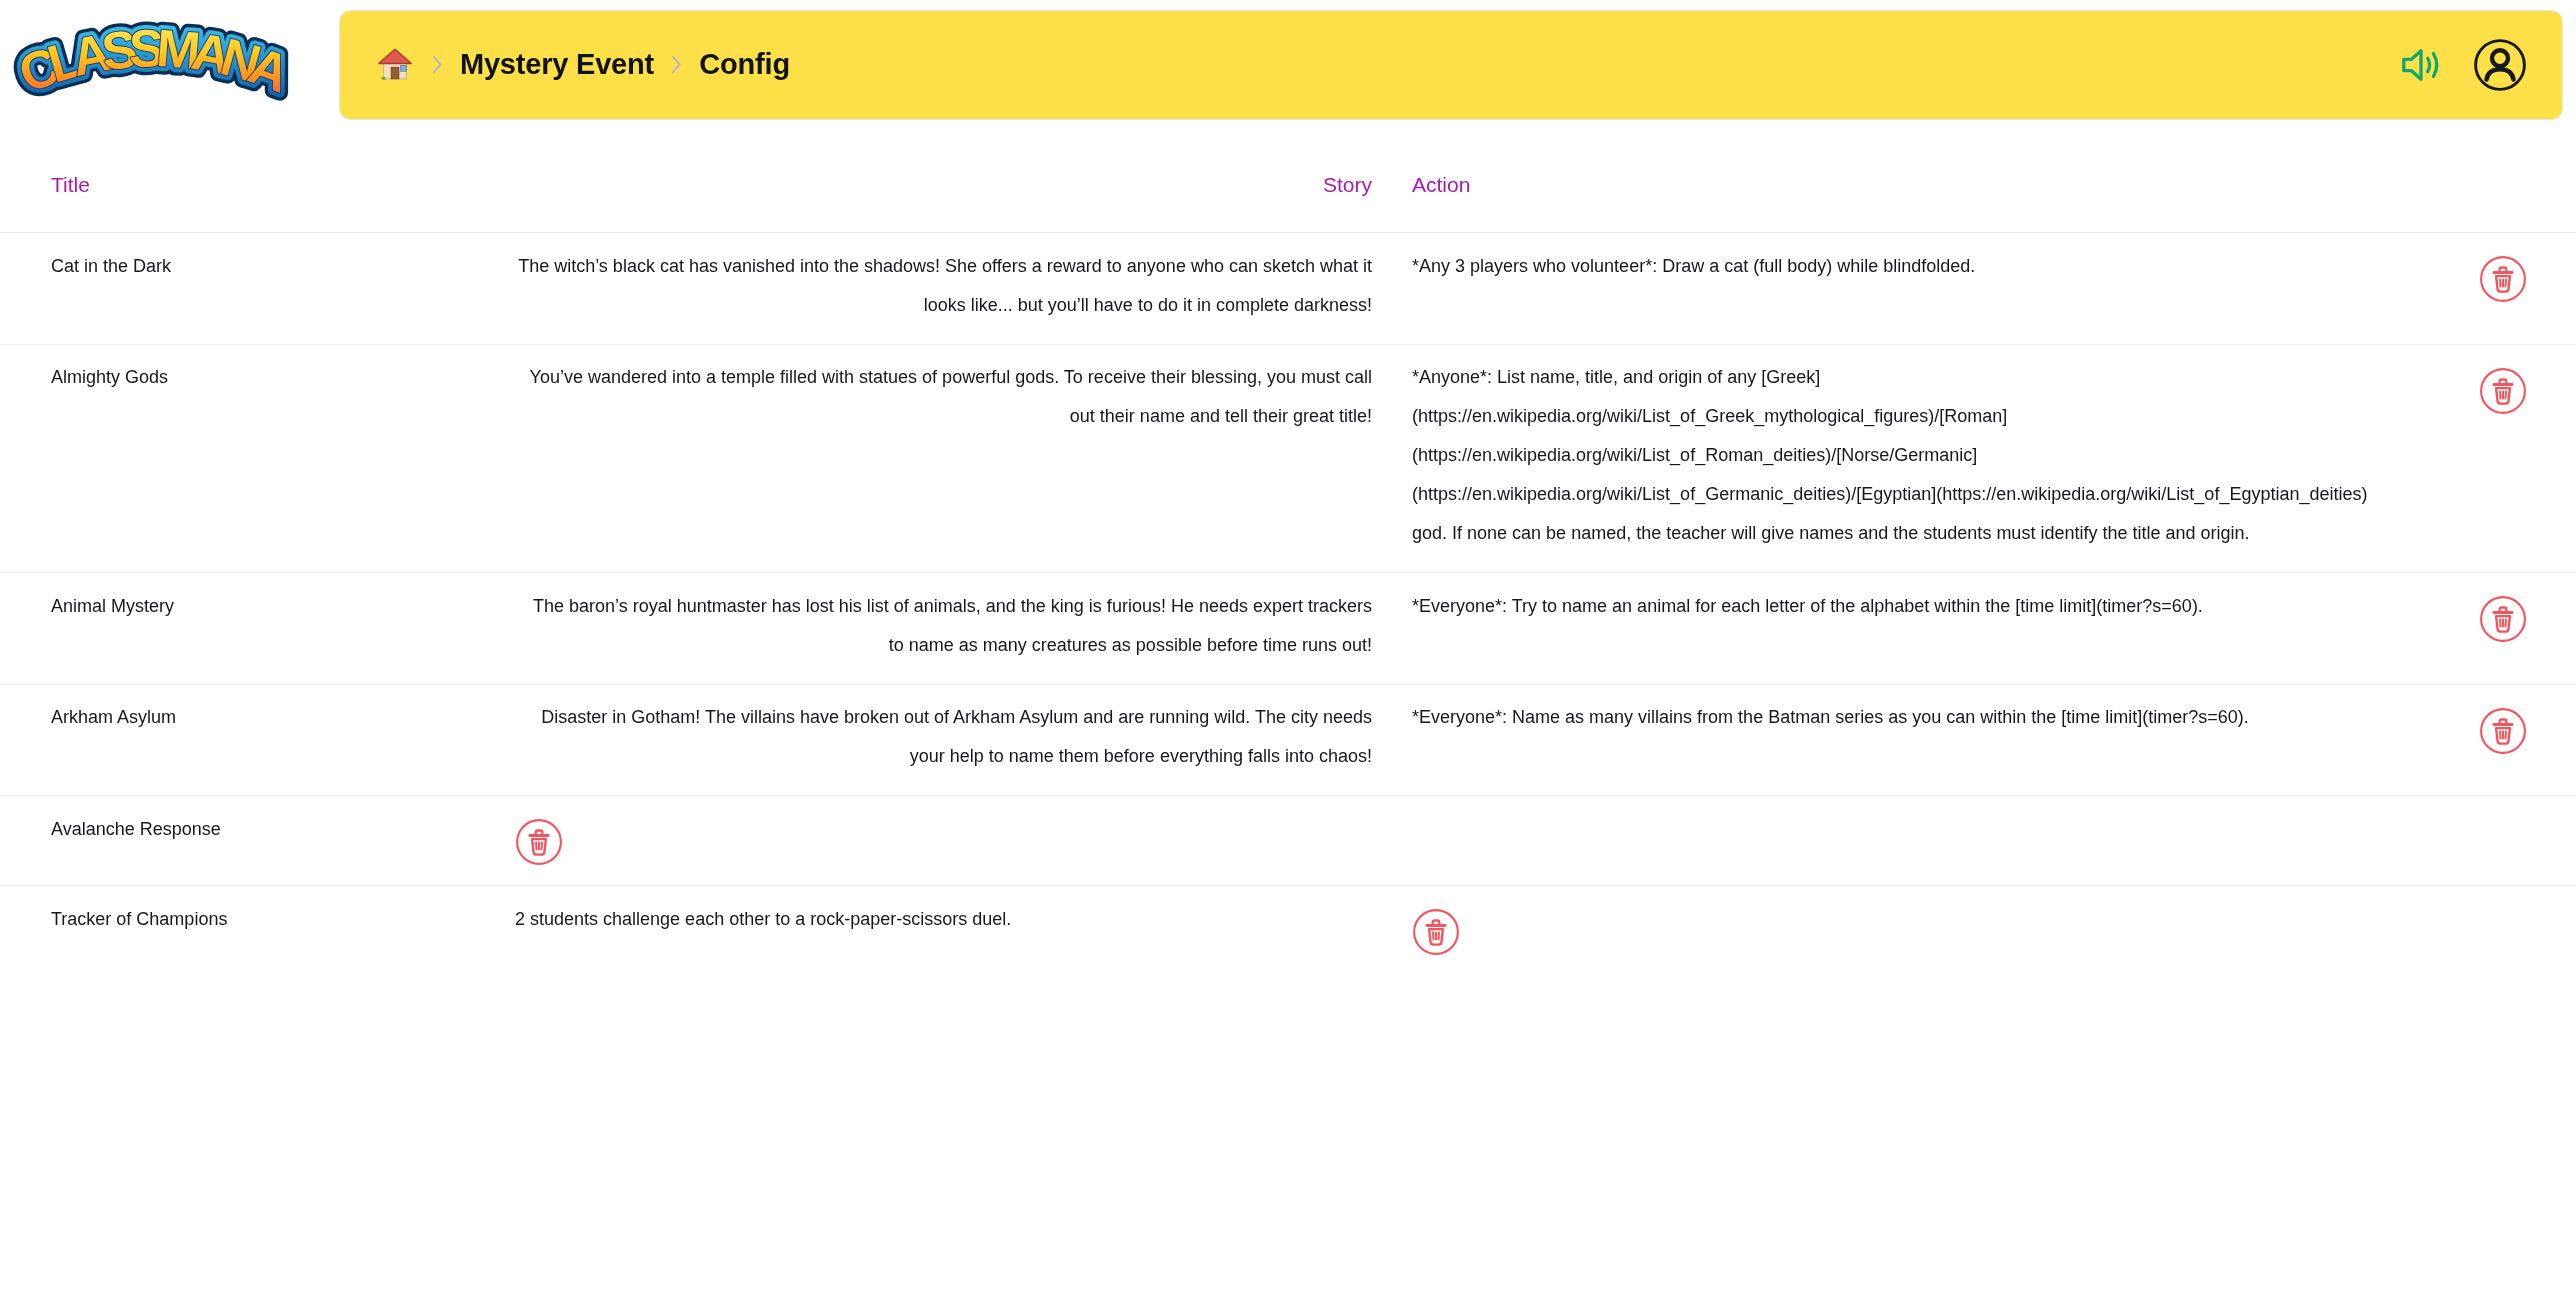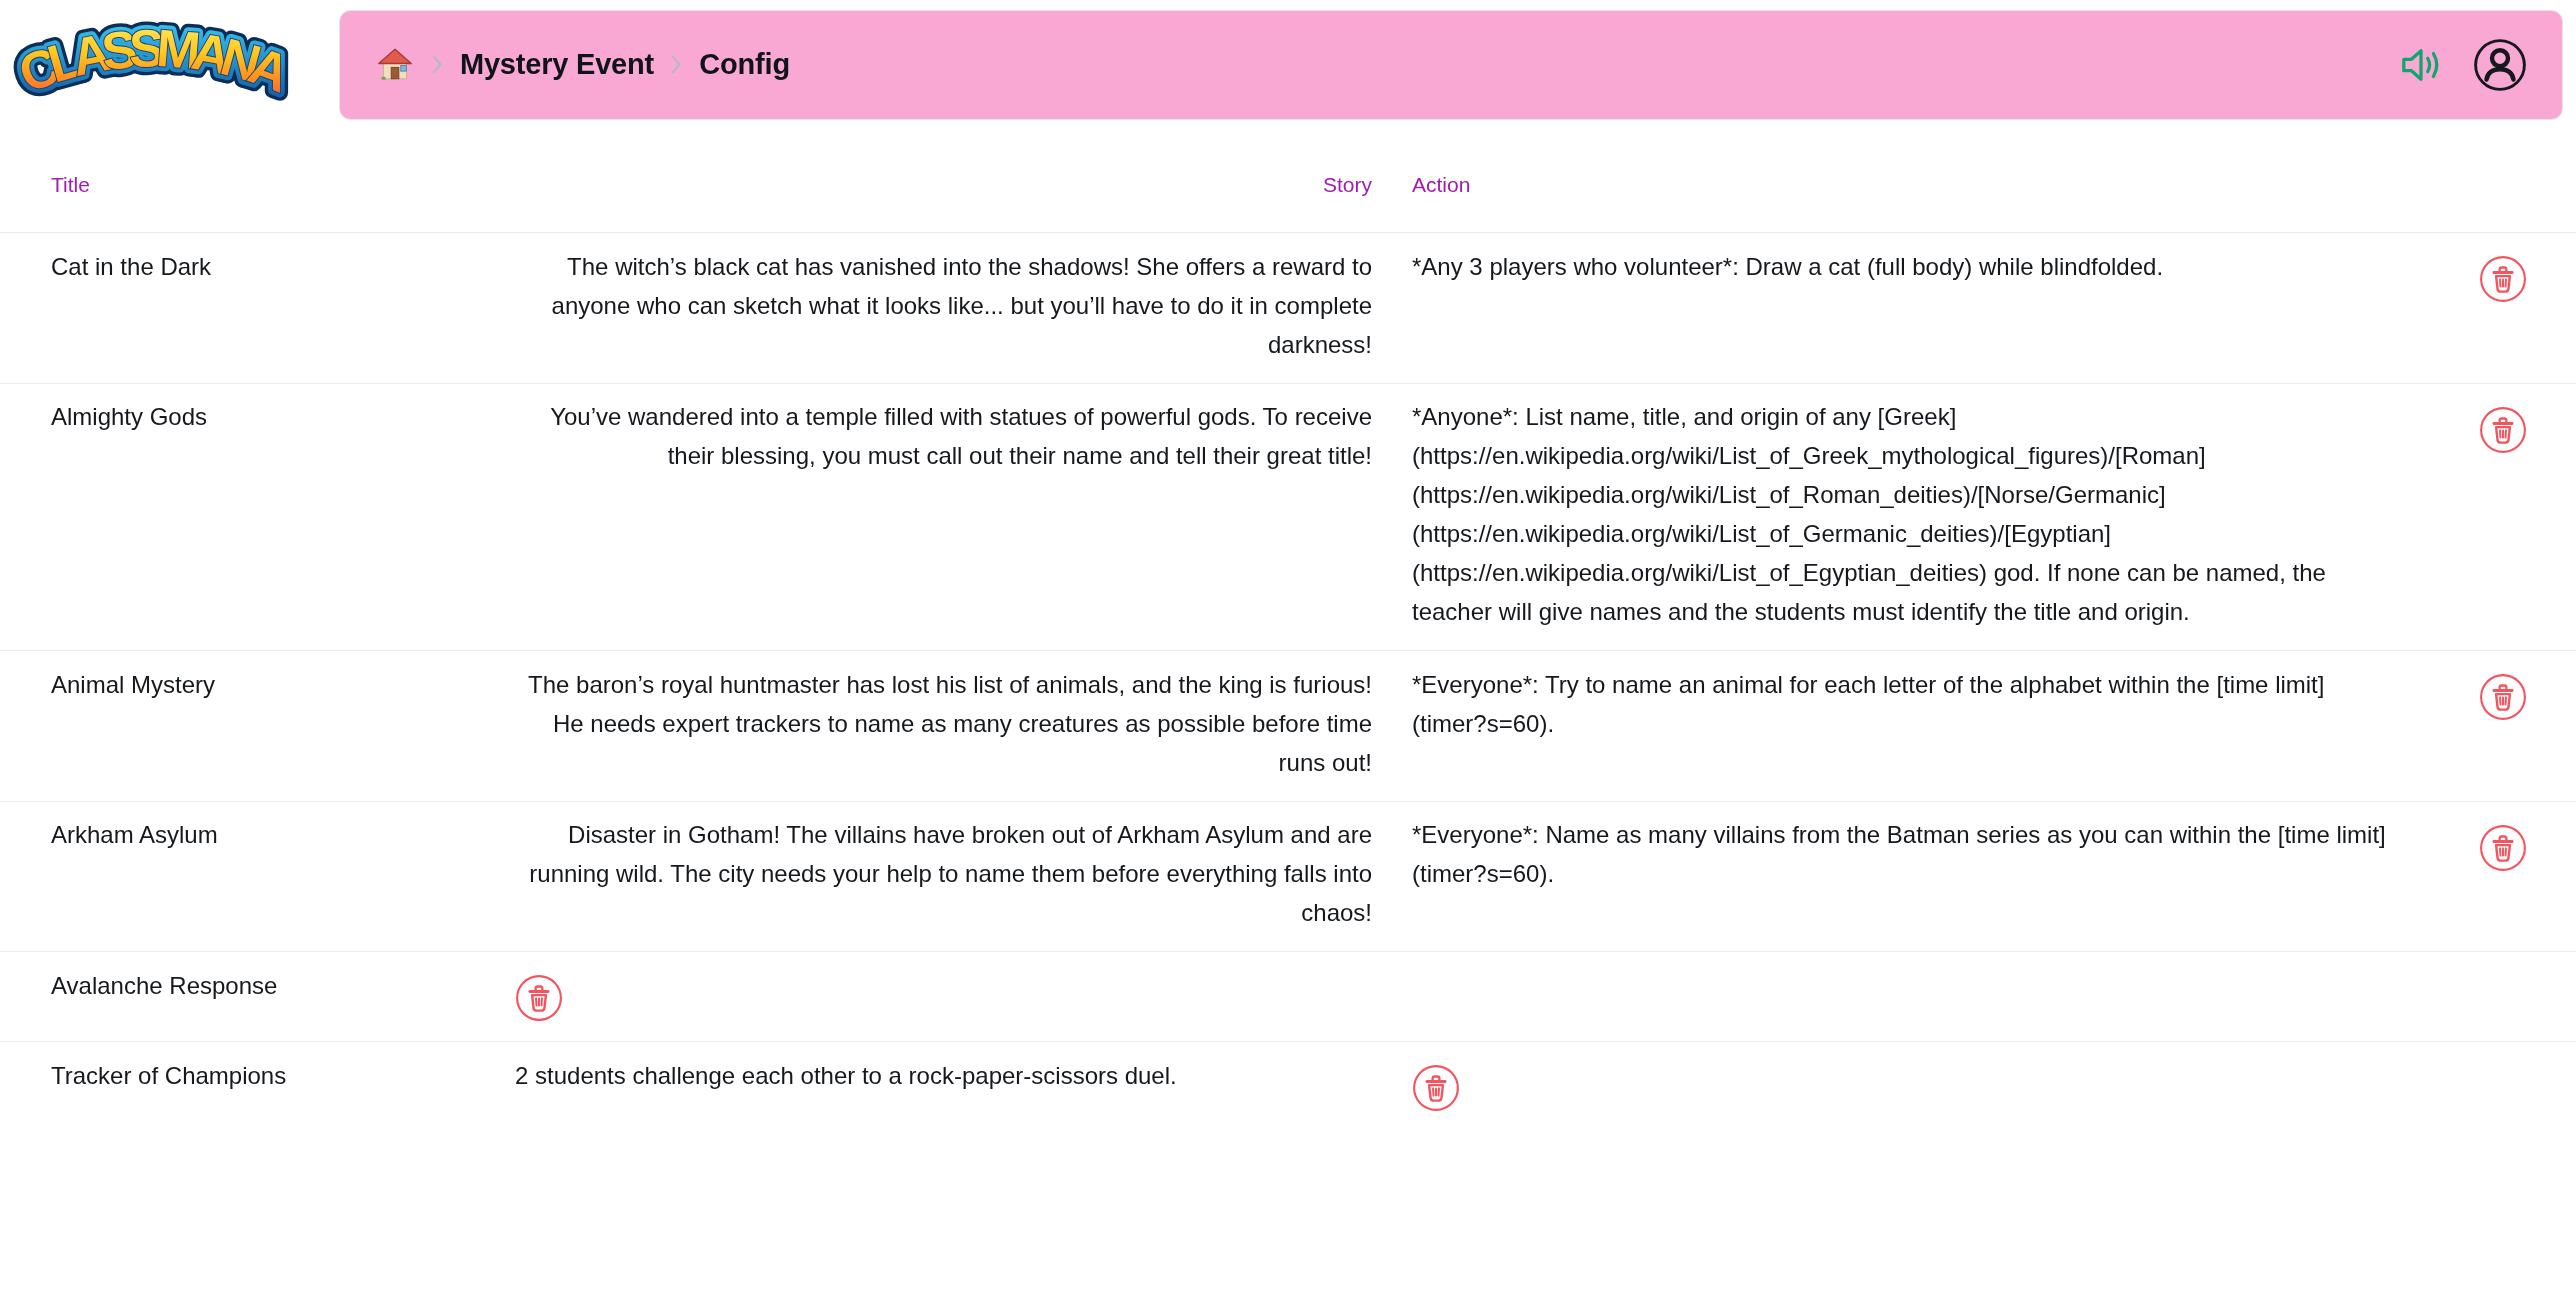--- a/index.html
+++ b/index.html
@@ -11,21 +11,21 @@
     color: #15181d;
   }
 
   
   .topbar { display: flex; align-items: flex-start; padding: 7.7px 13.5px 0 7.7px; gap: 40px; height: 125px; }
   .logo { flex: 0 0 auto; cursor: pointer; }
   .header-card {
     flex: 1 1 auto; height: 110px; margin-top: 1.9px;
     border: 1px solid #e5e6ea; border-radius: 11.6px;
     display: flex; align-items: center; padding: 0 35px;
-    background: #f9a8d4;
+    background: #fde047;
   }
   .breadcrumb { display: flex; align-items: center; gap: 16.4px; }
   .crumb-label { font-size: 29px; font-weight: bold; color: #101319; letter-spacing: -0.2px; cursor: pointer; }
   .chev { display: block; }
   .header-actions { margin-left: auto; display: flex; align-items: center; gap: 29px; }
   .icon-btn { background: none; border: none; padding: 0; cursor: pointer; display: block; line-height: 0; }
 
   
   .grid-row {
     display: grid;
@@ -33,21 +33,21 @@
     padding-left: 51px; padding-right: 27px;
   }
   .thead {
     padding-top: 48px; padding-bottom: 35px;
     border-bottom: 1px solid #e8e9ed;
     color: #a21caf; font-size: 21px; font-weight: normal;
   }
   .trow {
     border-bottom: 1px solid #ededf1;
     padding-top: 13.5px; padding-bottom: 19px;
-    font-size: 24px; line-height: 39px;
+    font-size: 18px; line-height: 39px;
   }
   .trow:last-child { border-bottom: none; }
   .cell-title  { padding-right: 39px; }
   .cell-story  { padding-right: 40px; text-align: right; }
   .cell-action { padding-right: 89px; overflow-wrap: break-word; word-break: break-word; }
   .cell-del { }
   .del-btn { background: none; border: none; padding: 0; margin-top: 8.7px; cursor: pointer; line-height: 0; display: block; }
 </style>
 </head>
 <body>

